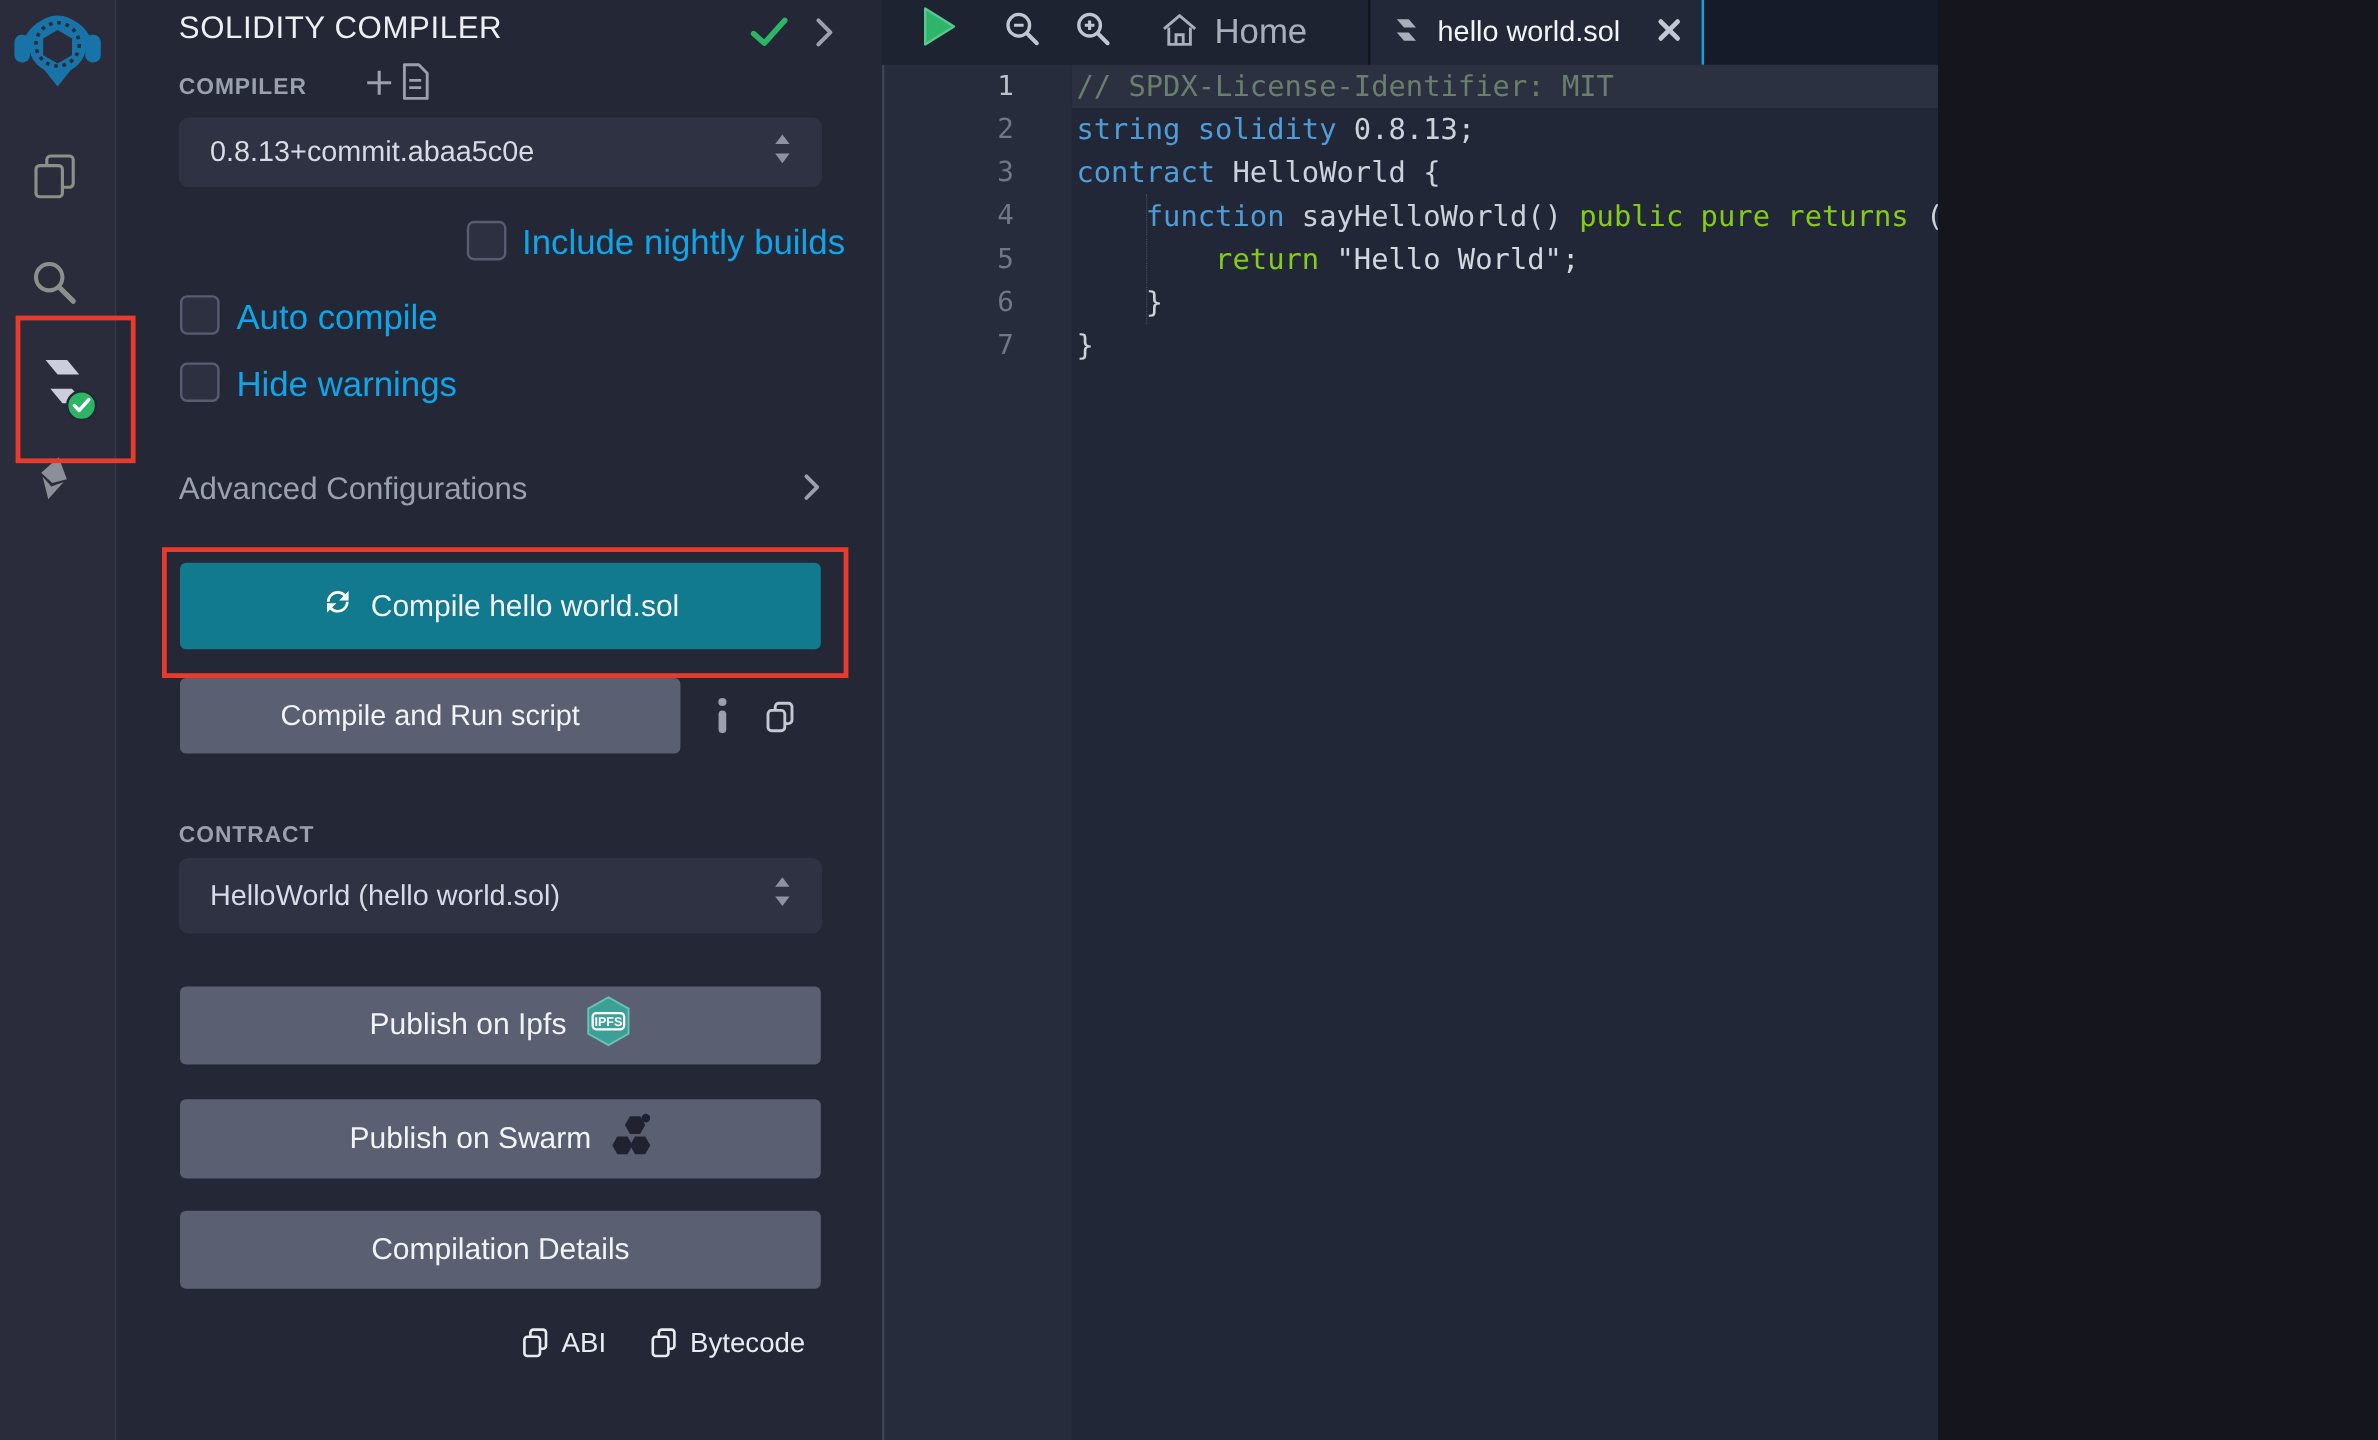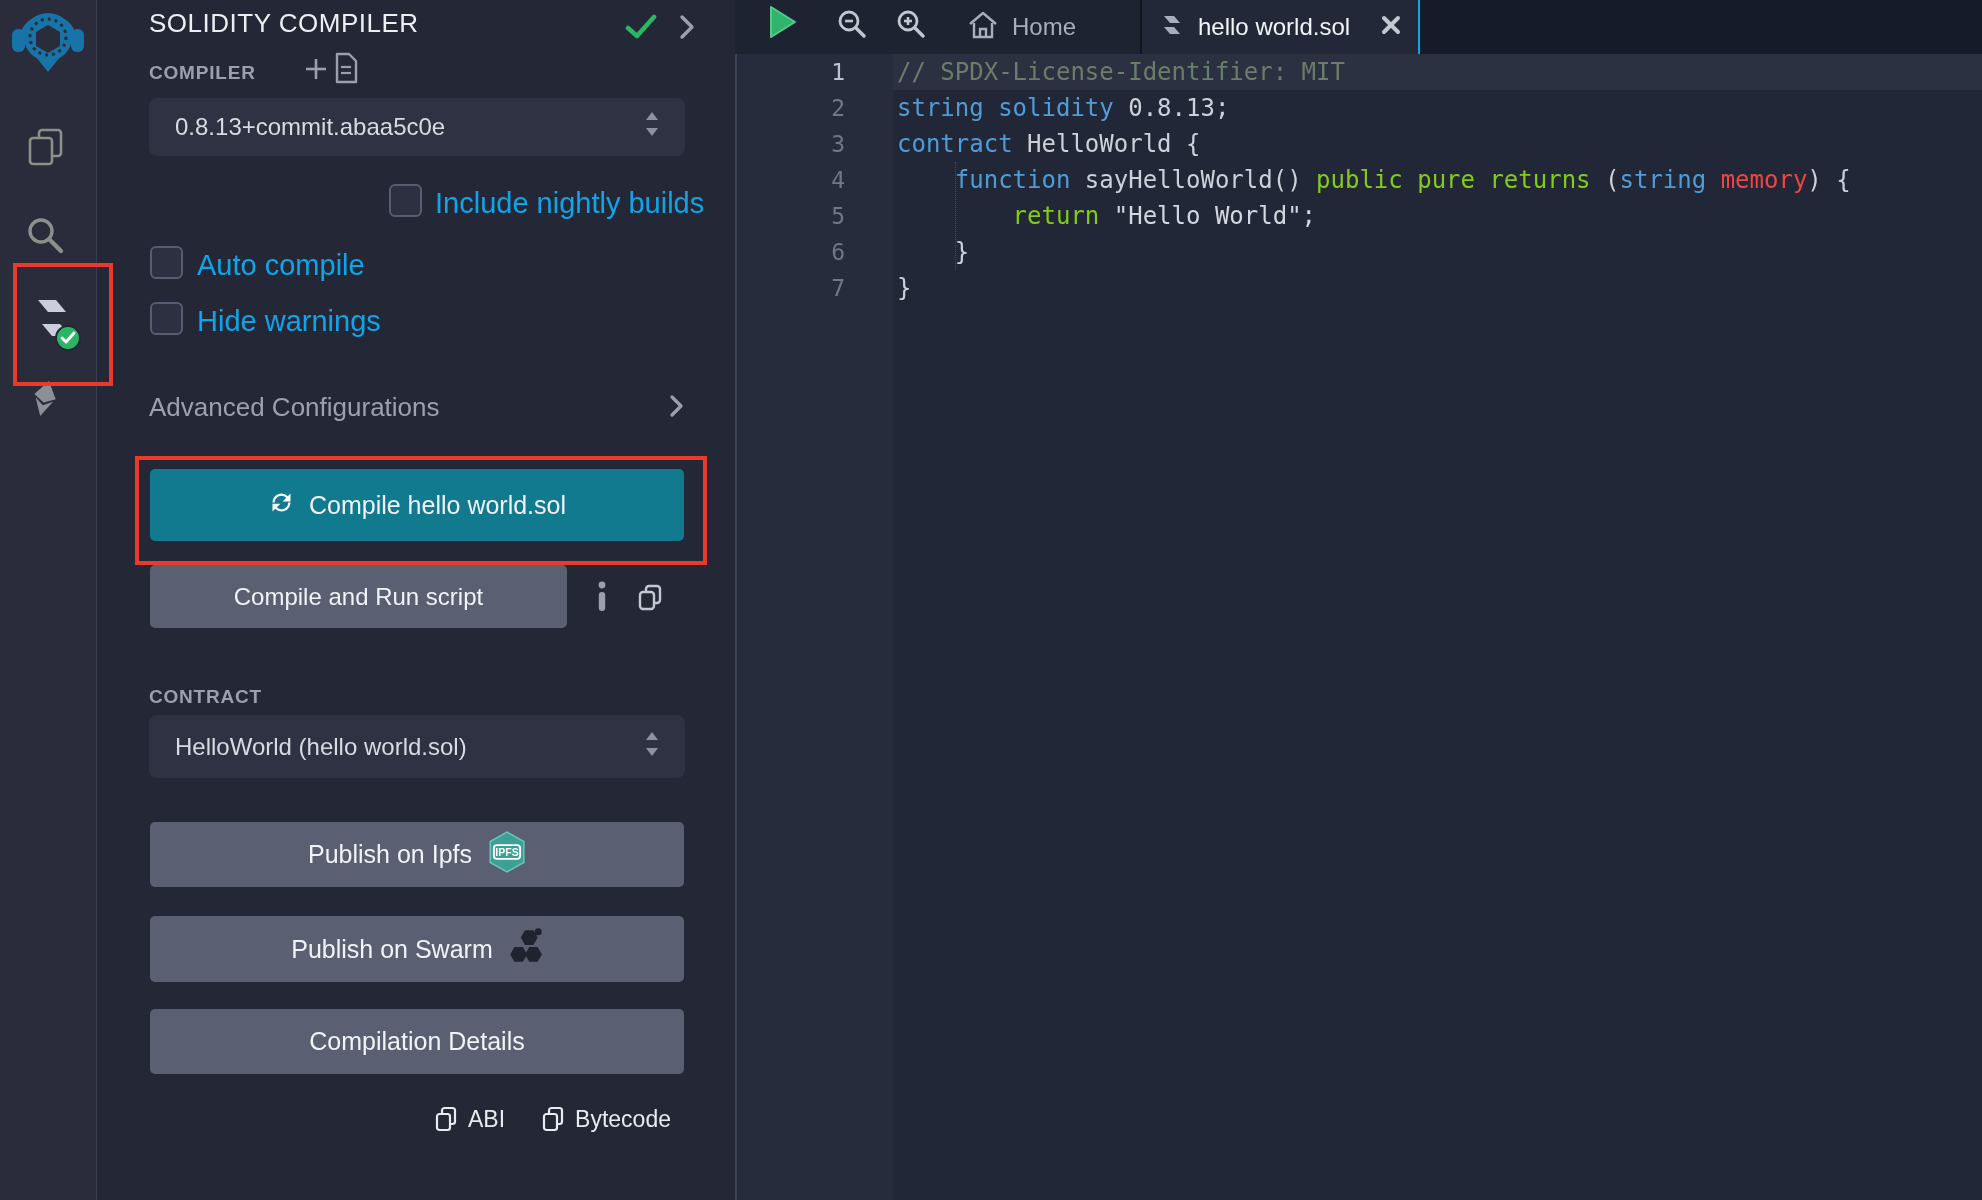--- a/index.html
+++ b/index.html
@@ -1,16 +1,16 @@
 <!DOCTYPE html>
 <html><head>
 <meta charset="utf-8">
 <style>
   html,body{margin:0;padding:0;background:#15161d;}
-  .page{position:relative;width:1982px;height:1200px;overflow:hidden;
+  .page{position:relative;width:1615px;height:1200px;overflow:hidden;
         font-family:"Liberation Sans",sans-serif;background:#222737;}
   .abs{position:absolute;}
 
   
   .iconbar{left:0;top:0;width:96px;height:1200px;background:#2a2c3c;border-right:1px solid #383c4e;}
   .iconbar .icn{position:absolute;cursor:pointer;}
 
   
   .sidepanel{left:97px;top:0;width:638px;height:1200px;background:#242736;}
   .panel-title{left:52px;top:8px;font-size:26px;font-weight:500;color:#edeff3;letter-spacing:.5px;}
@@ -32,21 +32,21 @@
   .footer-item{display:flex;align-items:center;gap:9px;cursor:pointer;}
 
   
   .redbox{border:4px solid #e83b2b;pointer-events:none;z-index:50;}
 
   
   .editor{left:735px;top:0;width:1247px;height:1200px;background:#222737;}
   .strip-left{left:0;top:0;width:405px;height:54px;background:#1e2332;}
   .tab{position:absolute;top:0;height:54px;display:flex;align-items:center;cursor:pointer;}
   .tab-home{left:210px;width:186px;gap:13px;padding-left:22px;}
-  .tab-home .tab-label{color:#a9aeb9;font-size:24px;}
+  .tab-home .tab-label{color:#a9aeb9;font-size:29px;}
   .tab-active{left:405px;width:280px;background:#232838;gap:13px;padding-left:17px;
               border-left:2px solid #10151f;border-right:2px solid #0ea5e9;box-sizing:border-box;}
   .tab-active .tab-label{color:#f2f4f7;font-size:24px;}
   .strip-right{left:685px;top:0;width:562px;height:54px;background:#161b29;}
   .toolbtn{position:absolute;top:8px;cursor:pointer;}
 
   .gutter{left:0;top:54px;width:158px;height:1146px;background:#272c3d;border-left:2px solid #3d4356;box-sizing:border-box;}
   .gutter .ln{width:108px;text-align:right;height:36px;line-height:36px;
               font-family:"DejaVu Sans Mono",monospace;font-size:23px;color:#6f7884;}
   .gutter .ln.active{color:#bdc3ce;}

